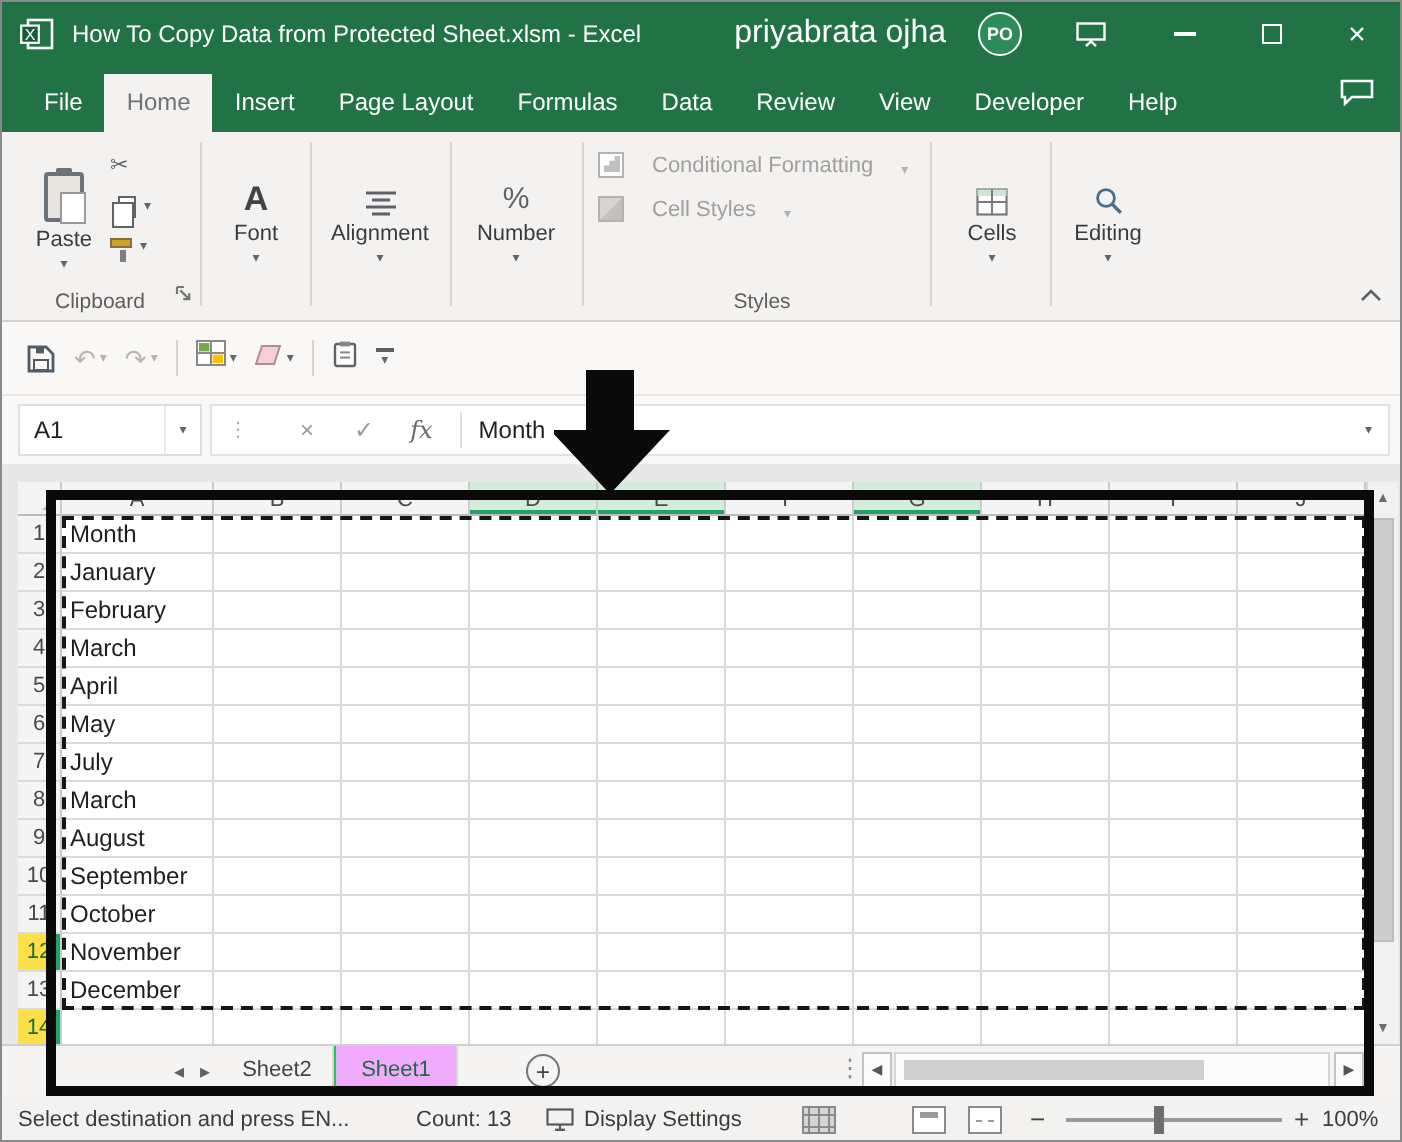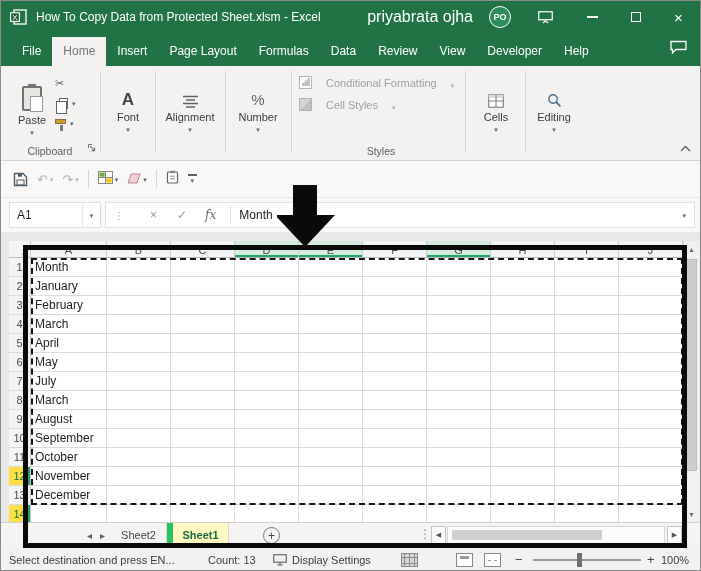--- a/index.html
+++ b/index.html
@@ -101,21 +101,21 @@
   .ants{position:absolute;left:22px;top:17px;width:652px;height:247px;border:2px dashed #161616;pointer-events:none;z-index:5}
   .vscroll{position:absolute;left:682px;top:9px;width:16px;height:281px;background:#f1f1f1;border-left:1px solid #d8d6d4}
   .vs-arrow{height:16px;display:flex;align-items:center;justify-content:center;font-size:7px;color:#6e6e6e}
   .vs-thumb{position:absolute;left:2px;top:18px;width:11px;height:212px;background:#cdcdcd;border:1px solid #bdbdbd}
   .vs-down{position:absolute;left:0;bottom:0;width:100%}
 
   
   .tabsbar{position:absolute;left:0;top:521px;width:100%;height:25px;background:#f5f4f3;border-top:1px solid #cfcfcf;font-size:11px}
   .nav-ar{position:absolute;top:0;height:25px;display:flex;align-items:center;color:#5f5f5f;font-size:10px}
   .stab{position:absolute;top:0;height:24px;display:flex;align-items:center;justify-content:center;color:#444;border-right:1px solid #d8d8d8}
-  .stab.active{background:#fef9c3;color:#1e6b41;font-weight:bold;box-shadow:inset 0 -2px 0 #217346;border-left:6px solid #22c55e}
+  .stab.active{background:#f0abfc;color:#1e6b41;font-weight:normal;box-shadow:inset 0 -2px 0 #217346;border-left:1px solid #22c55e}
   .addsheet{position:absolute;left:262px;top:4px;width:17px;height:17px;border:1px solid #767676;border-radius:50%;display:flex;align-items:center;justify-content:center;font-size:12px;color:#444;line-height:12px}
   .tb-dots{position:absolute;left:418px;top:4px;color:#8a8a8a;font-size:12px}
   .hsb-btn{position:absolute;top:3px;width:15px;height:18px;border:1px solid #c3c3c3;background:#fbfbfb;display:flex;align-items:center;justify-content:center;font-size:7px;color:#555}
   .hsb-track{position:absolute;left:446px;top:3px;width:218px;height:18px;border:1px solid #d5d5d5;background:#fbfbfb}
   .hsb-thumb{position:absolute;left:4px;top:3px;width:150px;height:10px;background:#cfcfcf}
 
   
   .statusbar{position:absolute;left:0;top:546px;width:100%;height:25px;background:#f3f2f1;font-size:11px;color:#3c3c3c}
   .sb-item{position:absolute;top:0;height:25px;display:flex;align-items:center;white-space:nowrap}
   .vicon{width:17px;height:14px;border:1px solid #8a8a8a;background:#fff;position:relative}

